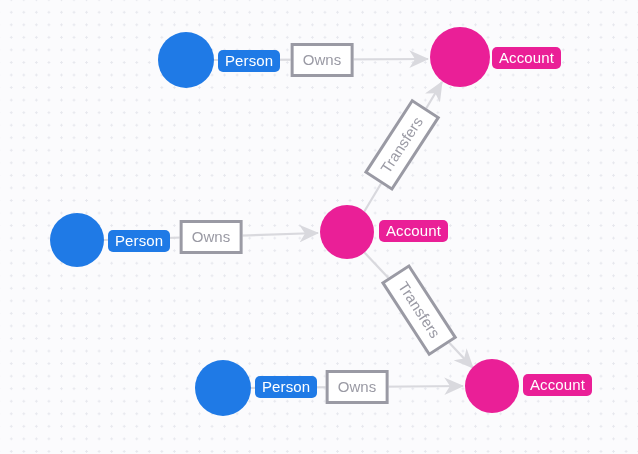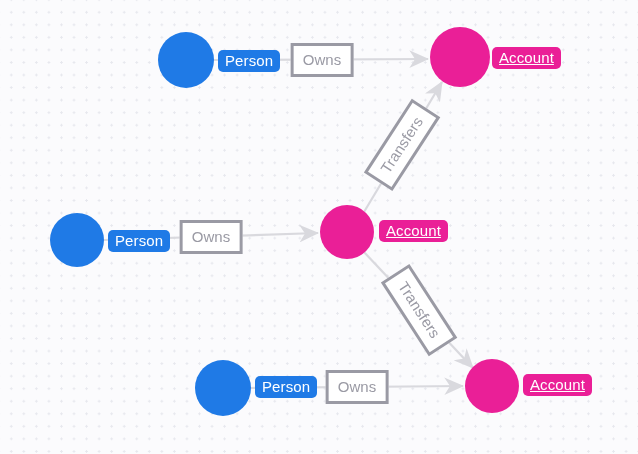--- a/index.html
+++ b/index.html
@@ -49,21 +49,21 @@
     height: 22px;
     line-height: 22px;
     padding: 0 7px;
     border-radius: 5px;
     font-size: 15px;
     color: #ffffff;
     white-space: nowrap;
     letter-spacing: 0.1px;
   }
   .badge-person { background: #1f7ae6; }
-  .badge-account { background: #ea1f97; text-decoration: underline; }
+  .badge-account { background: #ea1f97; }
 
   
   .rel-box {
     position: absolute;
     background: #ffffff;
     border: 3px solid #9a9aa4;
     color: #9a9aa4;
     font-size: 15px;
     line-height: 1;
     padding: 6px 9px 7px;

